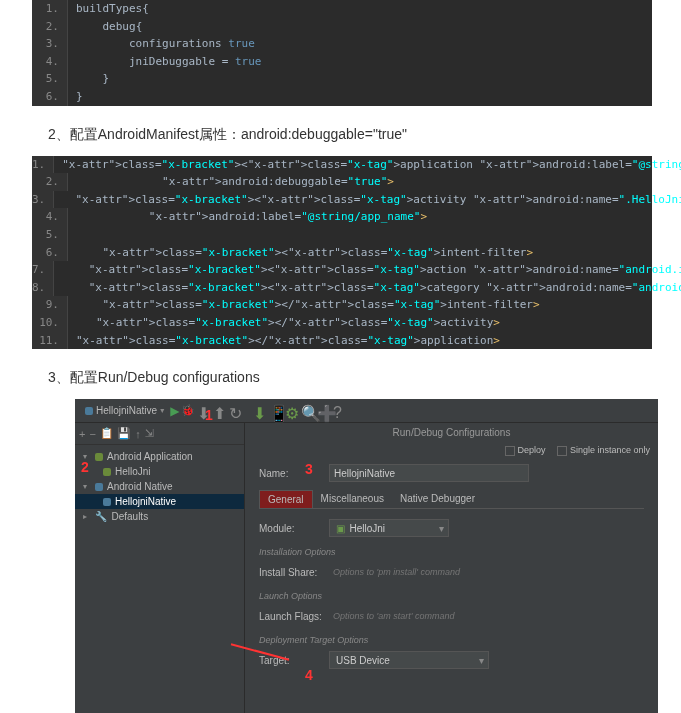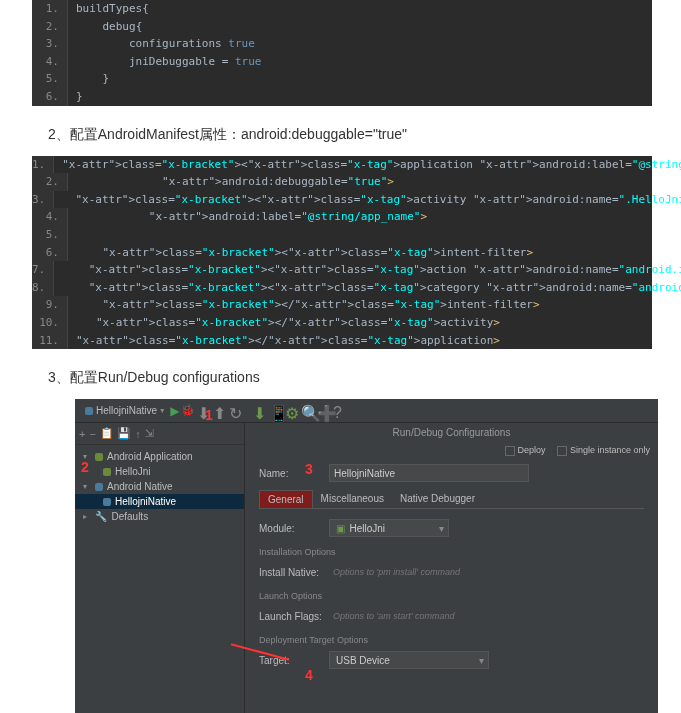--- a/index.html
+++ b/index.html
@@ -43,21 +43,21 @@
     .form-area { padding: 22px 14px 6px 14px; }
     .form-row { display: flex; align-items: center; margin-bottom: 8px; font-size: 10px; color: #bbb; }
     .form-label { width: 70px; color: #bbb; }
     .form-input { flex: 0 0 140px; height: 18px; background: #45494a; border: 1px solid #555; color: #ccc; font-size: 10px; padding: 0 4px; }
     .form-input.wide { flex: 0 0 200px; }
     
     .tabs-row { display: flex; gap: 0; font-size: 10px; color: #bbb; margin-bottom: 10px; border-bottom: 1px solid #555; }
     .tab { padding: 3px 8px; cursor: pointer; }
     .tab.active { background: #7f1d1d; border: 1px solid #555; border-bottom: 1px solid #515658; margin-bottom: -1px; }
     
-    .section-label { font-size: 9px; color: #888; margin: 10px 0 6px 0; }
+    .section-label { font-size: 9px; color: #888; margin: 10px 0 6px 0; font-style: italic; }
     .dropdown { height: 18px; background: #45494a; border: 1px solid #555; color: #ccc; font-size: 10px; padding: 0 16px 0 6px; position: relative; display: inline-flex; align-items: center; min-width: 120px; }
     .dropdown::after { content: "▾"; position: absolute; right: 4px; color: #888; }
     
     .placeholder-text { color: #666; font-size: 9px; font-style: italic; }
     
     .arrow-annot { position: absolute; color: #ff3333; font-weight: bold; font-size: 14px; pointer-events: none; }
     .arrow-line { position: absolute; background: #ff3333; pointer-events: none; }
   </style>
 </head>
 <body>
@@ -222,21 +222,21 @@
         <div class="form-row">
           <span class="form-label">Module:</span>
           <span class="dropdown">
               <span style="color:#6a9a4a;margin-right:4px;">▣</span>
               <span>HelloJni</span>
             </span>
         </div>
 
         <div class="section-label">Installation Options</div>
         <div class="form-row">
-          <span class="form-label">Install Native:</span>
+          <span class="form-label">Install Share:</span>
           <input class="form-input wide placeholder-text" style="background: rgb(60, 63, 65); border: none;" placeholder="Options to 'pm install' command">
         </div>
 
         <div class="section-label">Launch Options</div>
         <div class="form-row">
           <span class="form-label">Launch Flags:</span>
           <input class="form-input wide placeholder-text" style="background: rgb(60, 63, 65); border: none;" placeholder="Options to 'am start' command">
         </div>
 
         <div class="section-label">Deployment Target Options</div>

